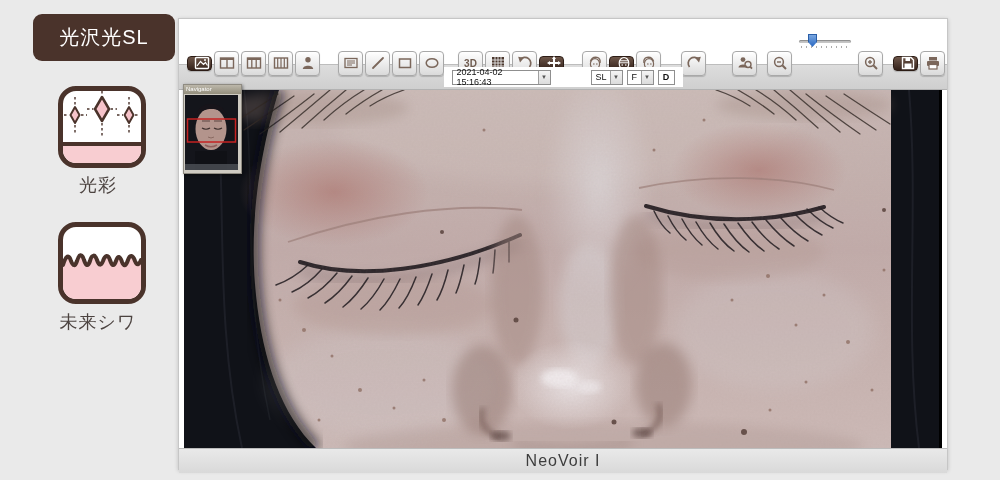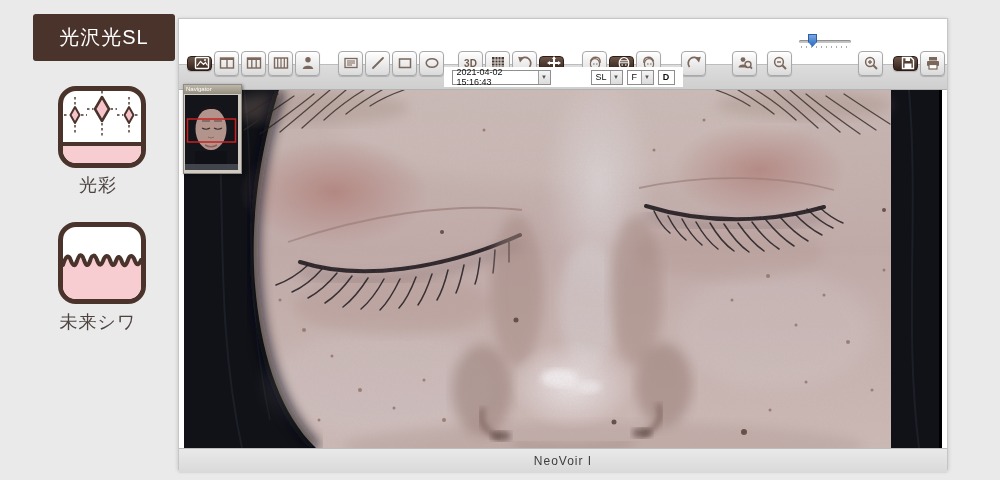--- a/index.html
+++ b/index.html
@@ -1,20 +1,20 @@
 <!DOCTYPE html>
 <html><head>
 <meta charset="utf-8">
 <style>
   html,body{margin:0;padding:0;}
   body{width:1000px;height:480px;background:#eaeaea;font-family:"Liberation Sans",sans-serif;position:relative;overflow:hidden;}
   .app{position:absolute;inset:0;}
 
   
-  .badge{position:absolute;left:33px;top:14px;width:142px;height:47px;background:#4a332b;border-radius:3px;
+  .badge{position:absolute;left:33px;top:14px;width:142px;height:47px;background:#4a332b;border-radius:9px;
          color:#fff;font-size:20px;letter-spacing:1px;display:flex;align-items:center;justify-content:center;}
   .side-card{position:absolute;left:58px;width:78px;height:72px;border:5px solid #4a332b;border-radius:18px;
              background:#fff;overflow:hidden;}
   .side-label{position:absolute;left:18px;width:160px;text-align:center;font-size:18px;color:#4c4340;letter-spacing:1px;}
   .card-bottom{height:21px;background:#f8cdd1;border-top:4px solid #4a332b;}
 
   
   .panel{position:absolute;left:178px;top:18px;width:770px;height:452px;background:#fff;
          border:1px solid #c6c6c6;box-shadow:0 1px 4px rgba(0,0,0,.18);box-sizing:border-box;}
   .toolbar{height:45px;display:flex;align-items:center;gap:2px;padding-left:8px;border-bottom:1px solid #bdbdbd;background:#fff;}
@@ -45,21 +45,21 @@
 
   .stage{position:relative;margin:0 5px;height:358px;background:#000;}
   .stage svg.face{display:block;width:755px;height:358px;}
 
   .nav{position:absolute;left:-1px;top:-6px;width:57px;height:88px;background:#cfcbc2;border:1px solid #8f8b82;
        box-shadow:1px 1px 3px rgba(0,0,0,.45);z-index:5;}
   .nav-title{height:9px;background:linear-gradient(#bcb7aa,#948f7d);color:#fff;font-size:6px;line-height:9px;padding-left:2px;}
   .nav-thumb{position:relative;margin:1px;width:53px;height:75px;background:#14151b;}
 
   .footer{height:24px;background:linear-gradient(#e9e9e9,#d9d9d9);border-top:1px solid #bcbcbc;
-          display:flex;align-items:center;justify-content:center;font-size:12px;color:#3d3d3d;letter-spacing:1px;}
+          display:flex;align-items:center;justify-content:center;font-size:16px;color:#3d3d3d;letter-spacing:1px;}
 </style>
 </head>
 <body>
 
 <div class="app">
 
   <div class="badge">
     <span>光沢光SL</span>
   </div>
 

